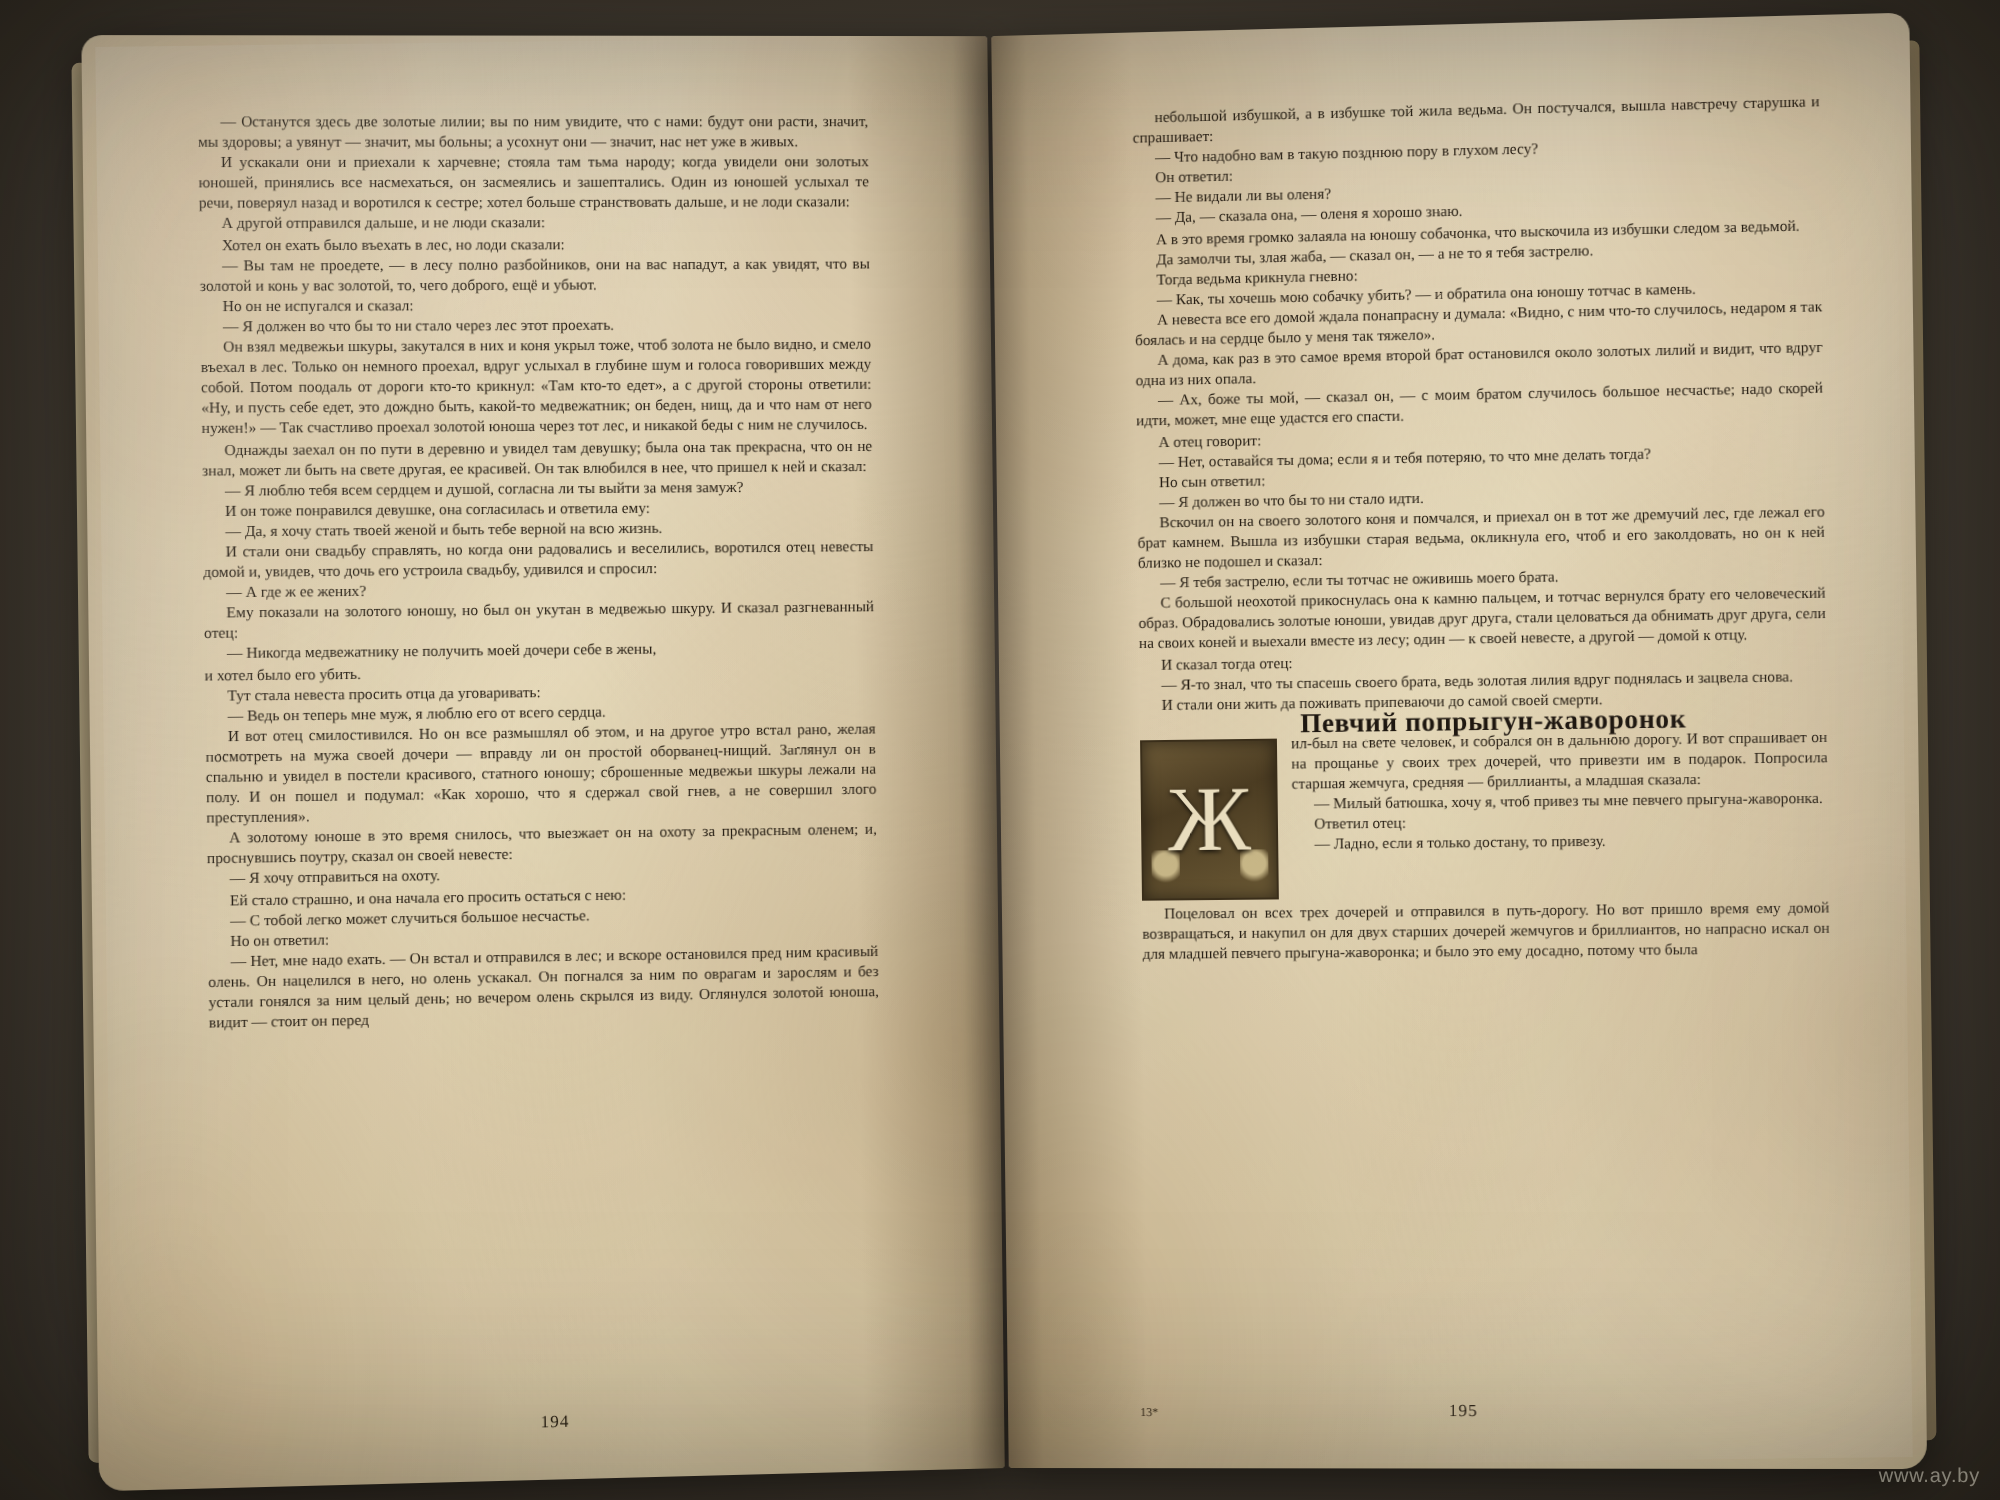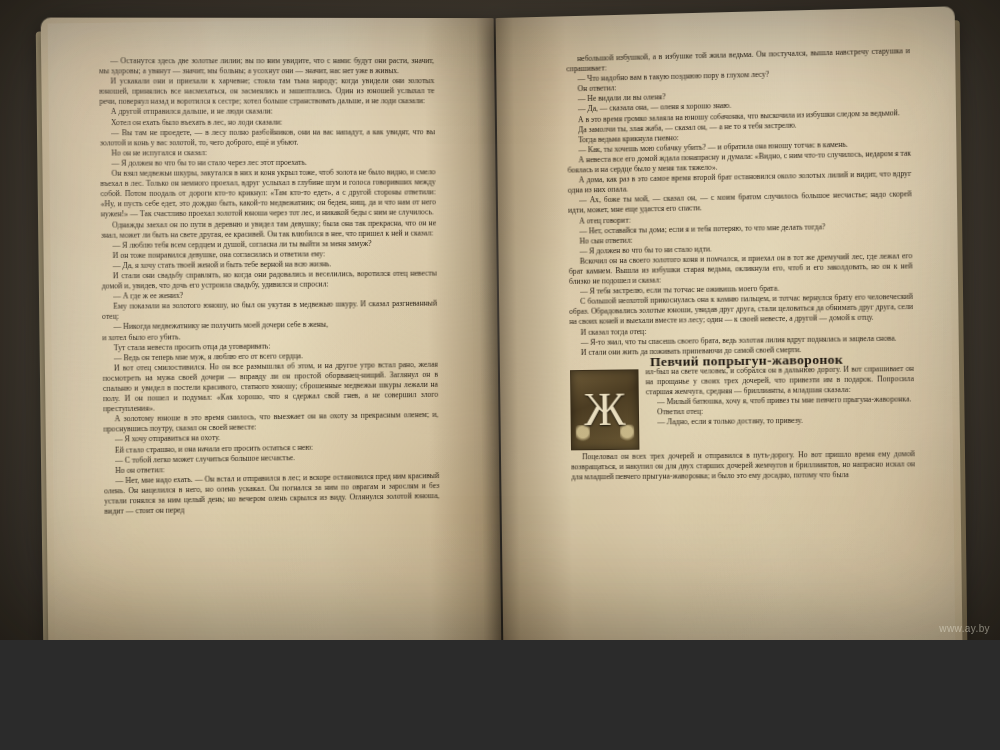--- a/index.html
+++ b/index.html
@@ -9,21 +9,21 @@
   }
   body {
     width: 1000px;
     height: 750px;
     overflow: hidden;
     font-family: "Liberation Serif", serif;
   }
   .photo {
     position: relative;
     width: 1000px;
-    height: 640px;
+    height: 750px;
     background: #3a3836;
     overflow: hidden;
   }
   
   .backdrop {
     position: absolute;
     inset: 0;
     background:
       radial-gradient(ellipse at 50% 45%, #6e6356 0%, #4a4339 45%, #2e2a25 100%);
   }

